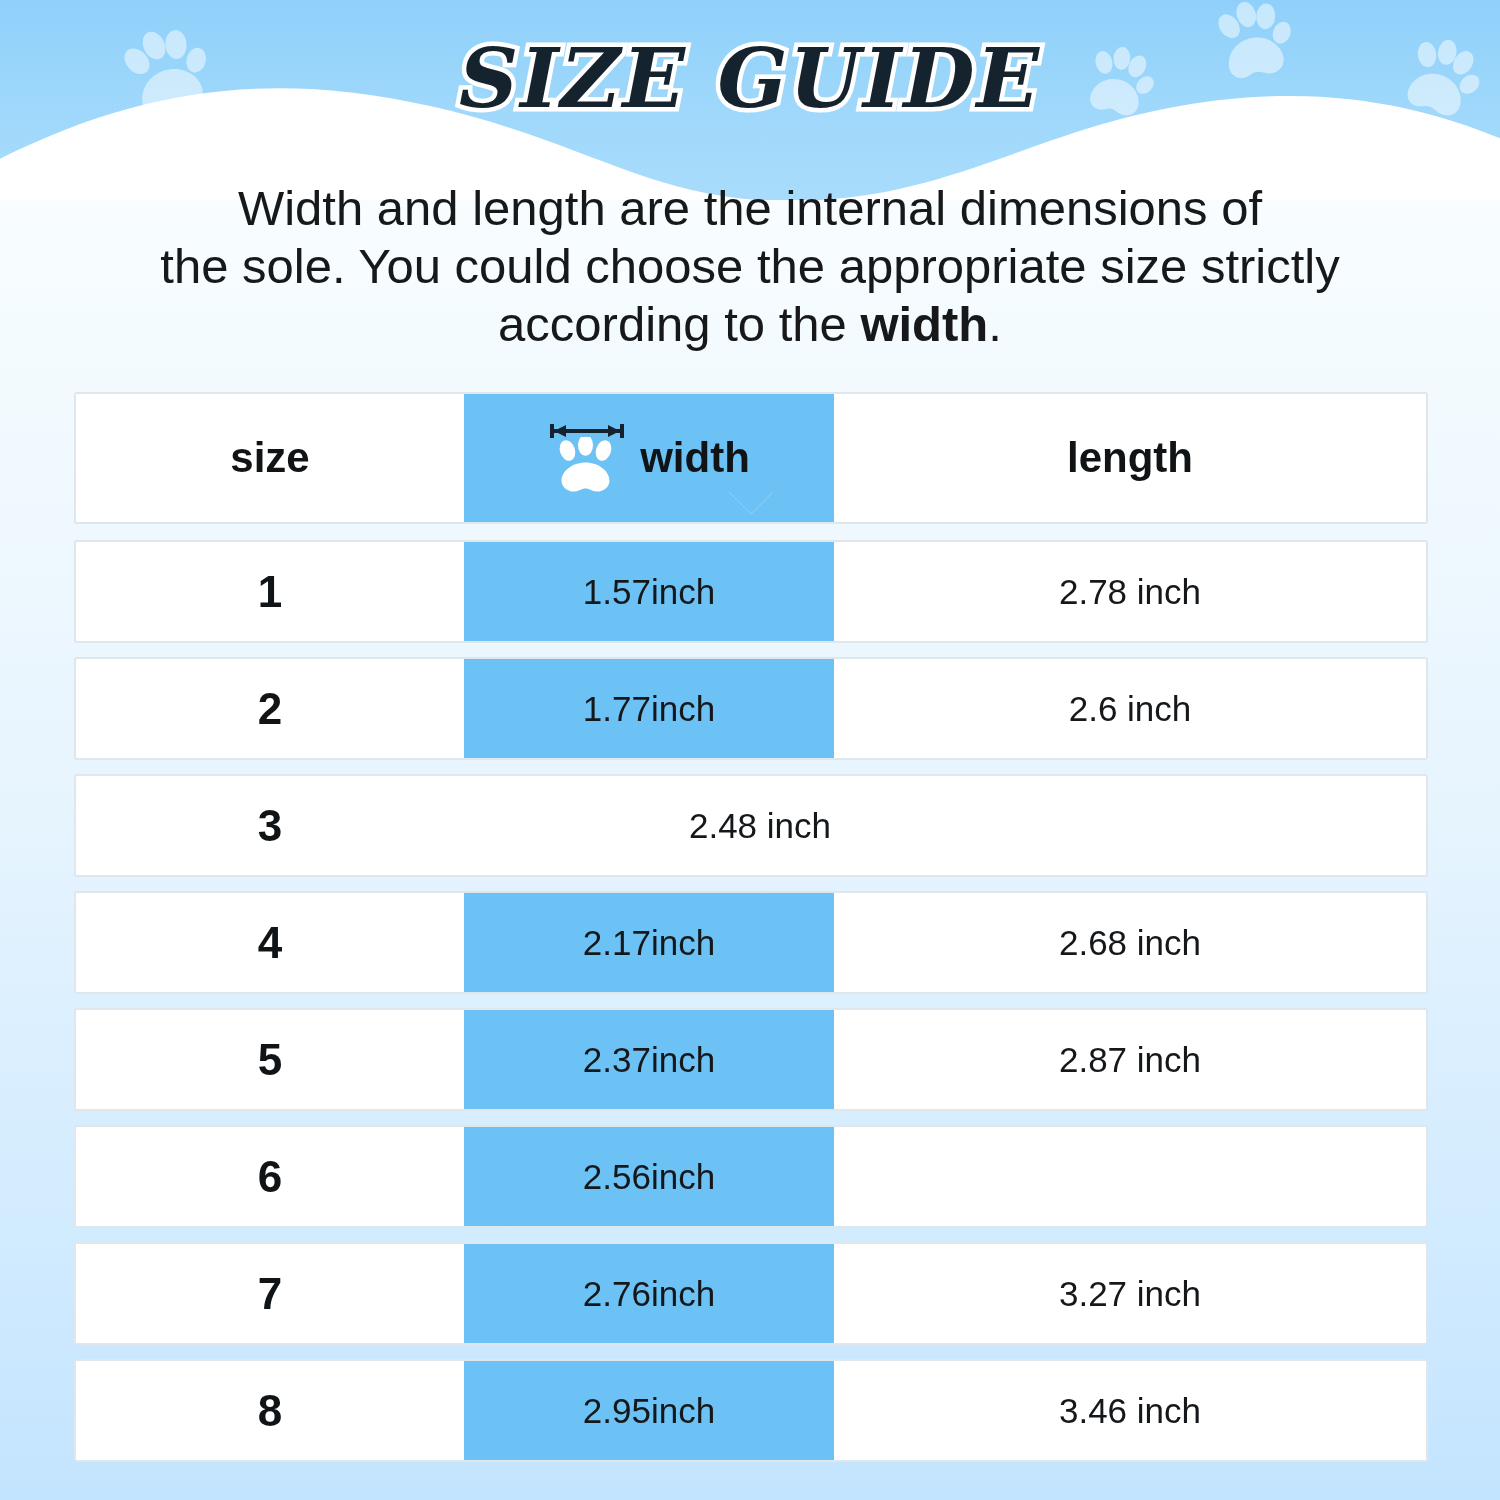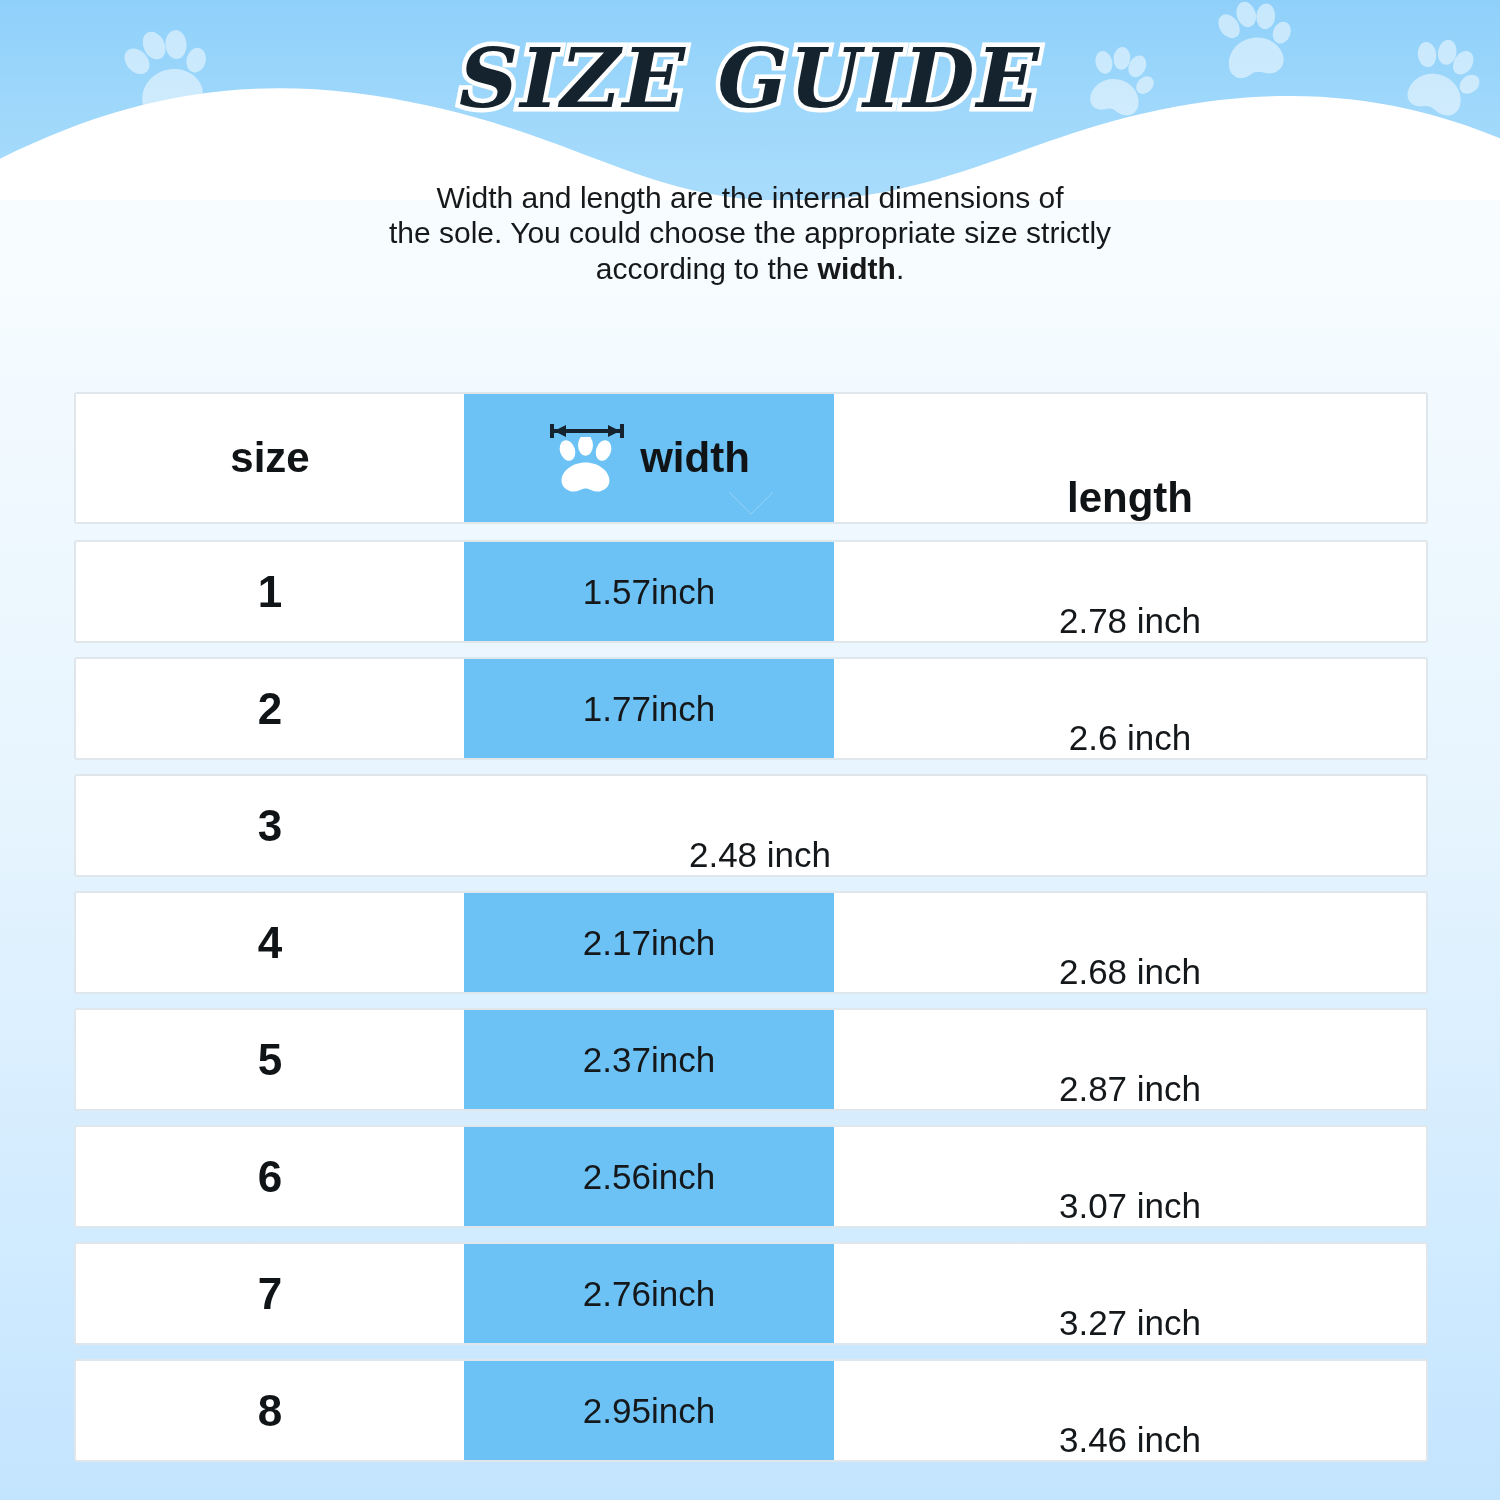--- a/index.html
+++ b/index.html
@@ -62,21 +62,21 @@
   }
   .paw svg { display: block; }
 
   
   .subtitle {
     position: absolute;
     top: 180px;
     left: 150px;
     width: 1200px;
     text-align: center;
-    font-size: 30px;
+    font-size: 49px;
     line-height: 1.18;
     color: #16181a;
     z-index: 5;
   }
   .subtitle b { font-weight: bold; }
 
   
   .table {
     position: absolute;
     top: 392px;
@@ -100,21 +100,21 @@
   .row.data-row { height: 103px; }
 
   .cell {
     display: flex;
     align-items: center;
     justify-content: center;
     box-sizing: border-box;
   }
   .col-size   { width: 388px; }
   .col-width  { width: 370px; background: #6cc2f4; }
-  .col-length { width: 592px; align-items: flex-end; }
+  .col-length { width: 592px; }
 
   .header-row .col-size,
   .header-row .col-length { background: #ffffff; }
 
   .head-text {
     font-size: 42px;
     font-weight: bold;
     color: #111416;
     position: relative;
   }
@@ -305,23 +305,20 @@
             <span class="val">2.87 inch</span>
           </div>
         </div>
         <div class="row data-row">
           <div class="cell col-size">
             <span class="size-val">6</span>
           </div>
           <div class="cell col-width">
             <span class="val">2.56inch</span>
           </div>
-          <div class="cell col-length">
-            <span class="val">3.07 inch</span>
-          </div>
         </div>
         <div class="row data-row">
           <div class="cell col-size">
             <span class="size-val">7</span>
           </div>
           <div class="cell col-width">
             <span class="val">2.76inch</span>
           </div>
           <div class="cell col-length">
             <span class="val">3.27 inch</span>

